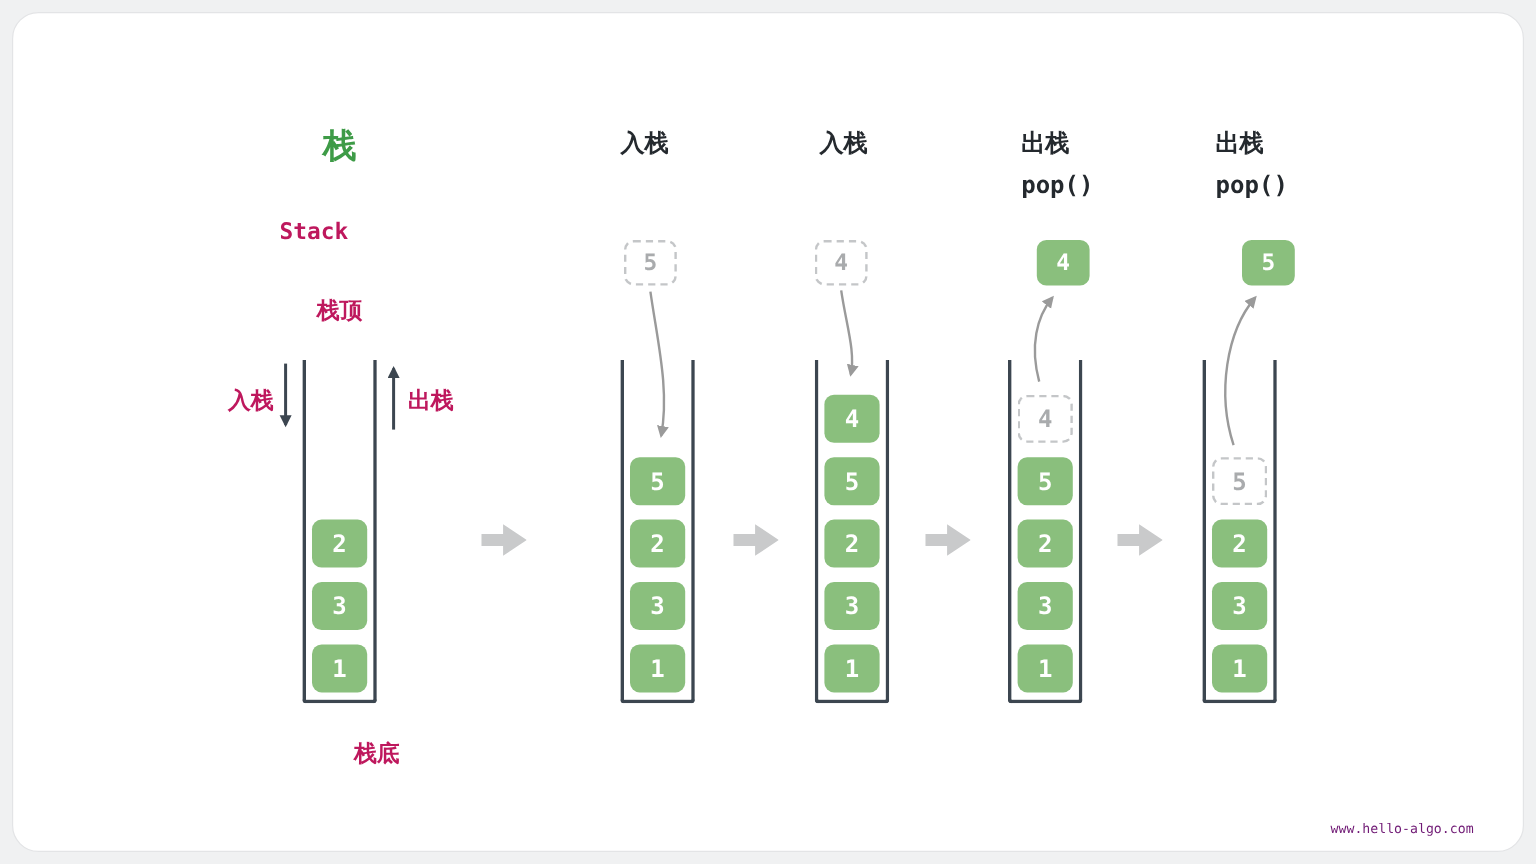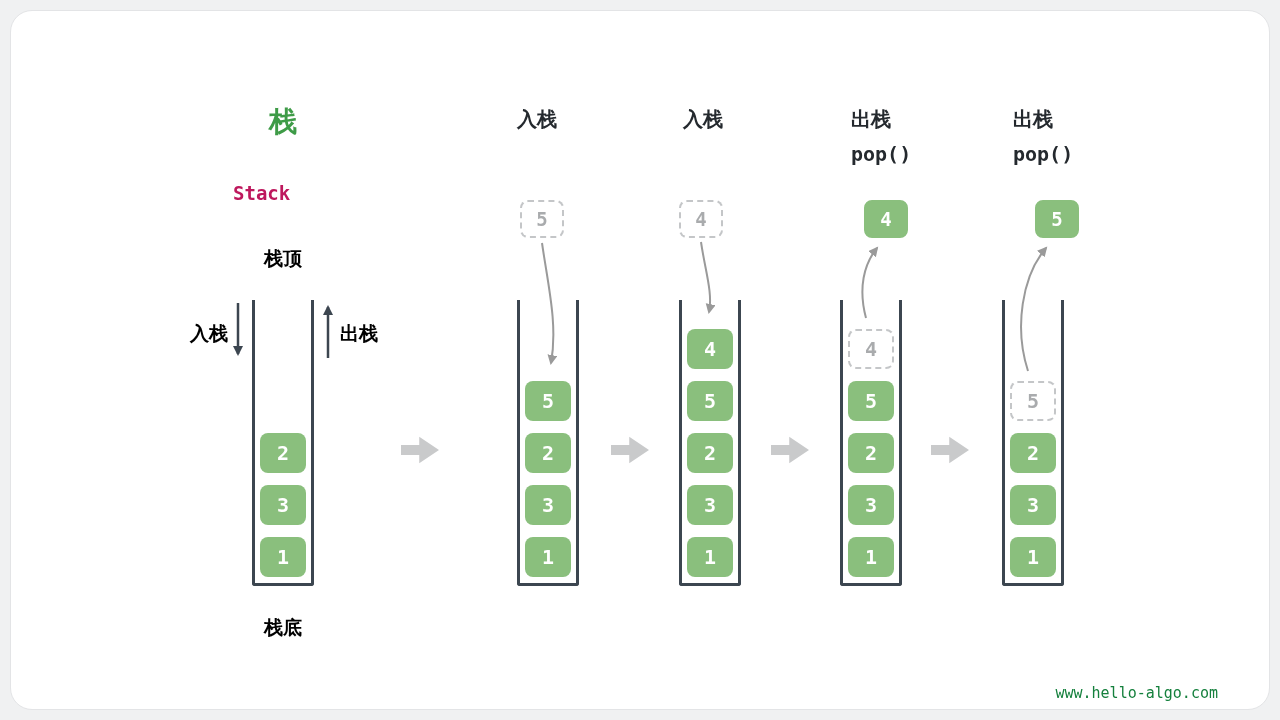--- a/index.html
+++ b/index.html
@@ -37,21 +37,21 @@
   .op-heading { top: 106px; width: 160px; }
   .op-zh { font-size: 20px; font-weight: bold; color: #24292e; }
   .op-code {
     margin-top: 9px; font-size: 20px; color: #24292e;
     font-family: "DejaVu Sans Mono", monospace; font-weight: bold;
   }
   .op-code .arg { color: #3e9b47; }
 
   
   .side-label {
-    font-size: 19px; font-weight: bold; color: #000000;
+    font-size: 19px; font-weight: bold; color: #be185d;
   }
 
   
   .stack {
     width: 56px; height: 277px; top: 300px;
     border-left: 3px solid #3c4650;
     border-right: 3px solid #3c4650;
     border-bottom: 3px solid #3c4650;
     border-radius: 0 0 3px 3px;
     display: flex; flex-direction: column;
@@ -89,22 +89,22 @@
   
   .block-arrow {
     width: 38px; height: 30px; top: 435px;
     background: #c9cacb;
     clip-path: polygon(0% 33%, 48% 33%, 48% 6%, 100% 50%, 48% 94%, 48% 67%, 0% 67%);
   }
 
   svg.overlay { position: absolute; left: 0; top: 0; pointer-events: none; }
 
   .watermark {
-    right: 62px; top: 684px;
-    font-size: 15px; color: #15803d;
+    right: 52px; top: 684px;
+    font-size: 11px; color: #701a75;
     font-family: "DejaVu Sans Mono", monospace;
   }
 </style>
 </head>
 <body>
 
 <div class="canvas">
   <div class="card"></div>
 
   <div class="abs title-zh">栈</div>
@@ -119,21 +119,21 @@
   <div class="abs op-heading" style="left:851px">
     <div class="op-zh">出栈</div>
     <div class="op-code"><span>pop(</span><span class="arg"></span><span>)</span></div>
   </div>
   <div class="abs op-heading" style="left:1013px">
     <div class="op-zh">出栈</div>
     <div class="op-code"><span>pop(</span><span class="arg"></span><span>)</span></div>
   </div>
 
   <div class="abs side-label" style="left:233px; top:246px; width:100px; text-align:center;">栈顶</div>
-  <div class="abs side-label" style="left:233px; top:615px; width:100px; text-align:center;">栈底</div>
+  <div class="abs side-label" style="left:233px; top:615px; width:100px; text-align:right;">栈底</div>
   <div class="abs side-label" style="left:158px; top:321px; width:70px; text-align:right;">入栈</div>
   <div class="abs side-label" style="left:340px; top:321px; width:70px; text-align:left;">出栈</div>
 
   <div class="abs float-box dashed" style="left:520px">5</div>
   <div class="abs float-box dashed" style="left:679px">4</div>
   <div class="abs float-box solid" style="left:864px">4</div>
   <div class="abs float-box solid" style="left:1035px">5</div>
 
   <div class="abs stack" style="left:252px">
     <div class="cell">2</div>

